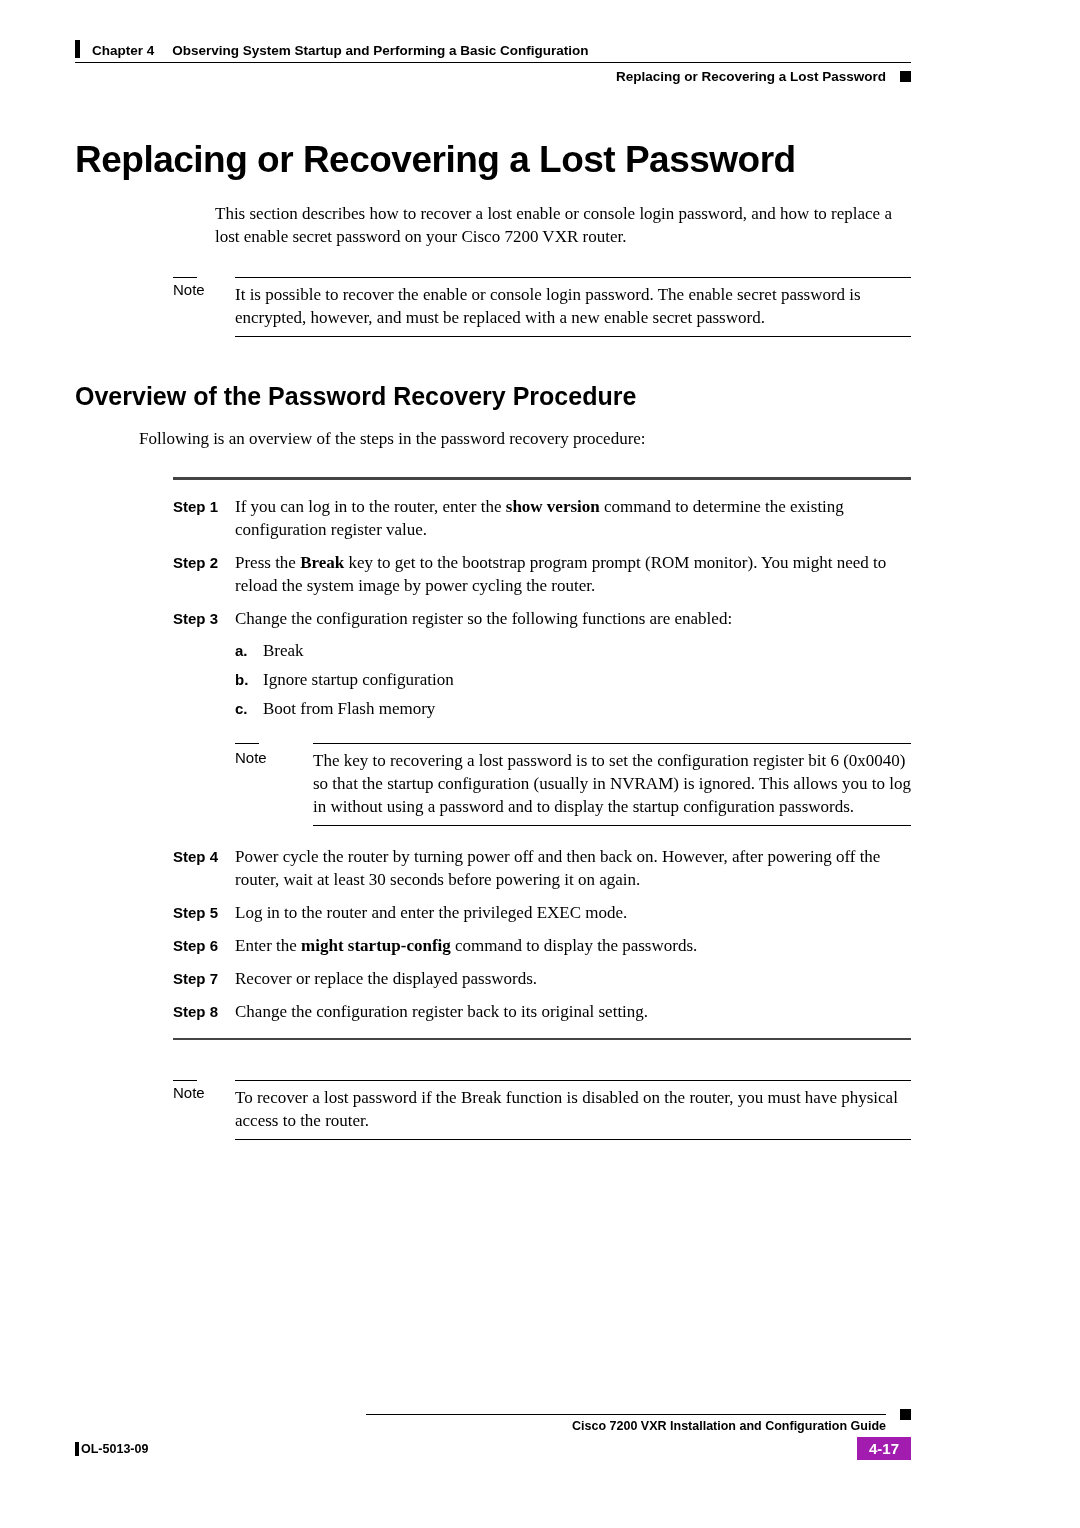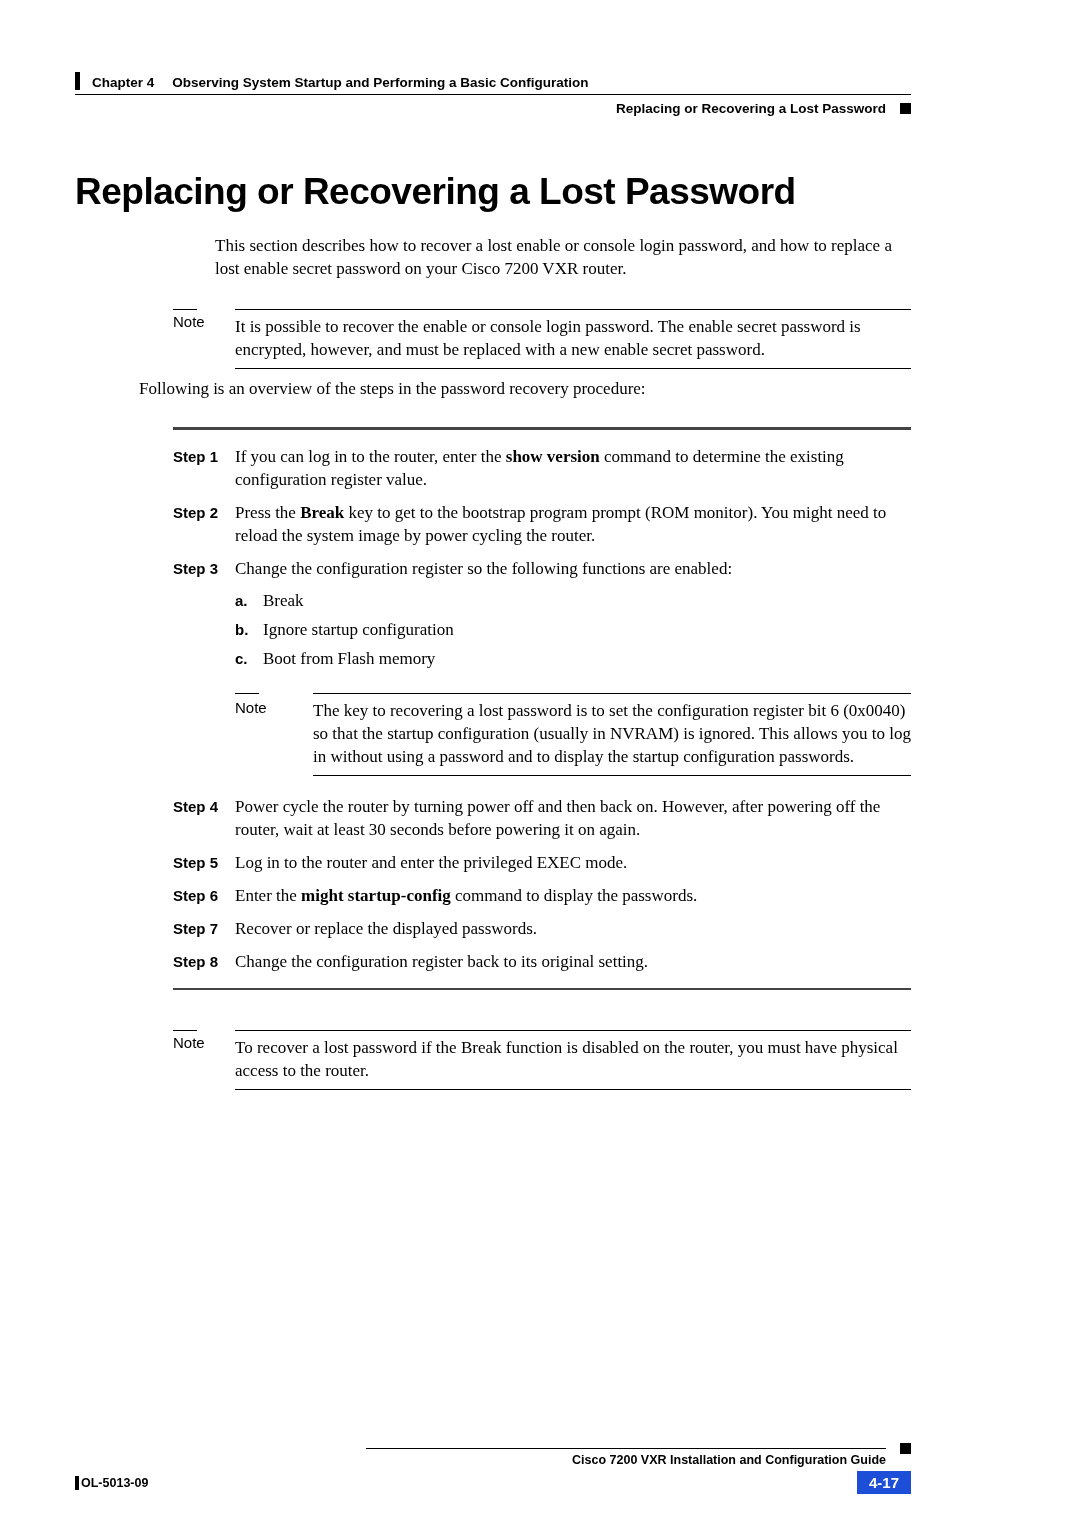--- a/index.html
+++ b/index.html
@@ -8,21 +8,21 @@
     background: #fff;
     font-family: "Times New Roman", Times, serif;
     color: #000;
     width: 1080px;
   }
   .page {
     position: relative;
     width: 976px;
     height: 1528px;
     box-sizing: border-box;
-    padding: 72px 65px 40px 75px;
+    padding: 40px 65px 40px 75px;
   }
   .header-line {
     display: flex;
     align-items: flex-end;
     font-family: Arial, Helvetica, sans-serif;
     font-size: 13.5px;
     font-weight: bold;
     position: relative;
     border-bottom: 1px solid #000;
     padding-bottom: 4px;
@@ -165,21 +165,21 @@
     width: 28px;
     flex: 0 0 28px;
     padding-top: 1px;
   }
   .sub-body {
     flex: 1;
     font-size: 17px;
   }
   .footer {
     position: absolute;
-    bottom: 34px;
+    bottom: 68px;
     left: 75px;
     right: 65px;
   }
   .footer-top-rule {
     border-top: 1px solid #000;
     margin-bottom: 4px;
   }
   .footer-row2 {
     display: flex;
     justify-content: space-between;
@@ -194,21 +194,21 @@
     font-size: 12.5px;
     font-weight: bold;
   }
   .footer-left-bar {
     display: inline-block;
     width: 4px;
     height: 14px;
     background: #000;
   }
   .page-num-box {
-    background: #1d4ed8;
+    background: #a21caf;
     color: #fff;
     font-family: Arial, Helvetica, sans-serif;
     font-weight: bold;
     font-size: 15px;
     padding: 3px 12px;
   }
   .footer-square {
     width: 11px;
     height: 11px;
     background: #000;
@@ -241,20 +241,21 @@
         <span class="note-label">Note</span>
       </div>
       <div class="note-body-wrap">
         <div class="long-rule"></div>
         <div class="note-body">It is possible to recover the enable or console login password. The enable secret password is encrypted, however, and must be replaced with a new enable secret password.</div>
         <div class="note-bottom-rule"></div>
       </div>
     </div>
   </div>
 
+  <h2 class="section-title">Overview of the Password Recovery Procedure</h2>
 
   <div class="overview-lead">Following is an overview of the steps in the password recovery procedure:</div>
 
   <div class="steps-top-rule"></div>
 
   <div class="step-row">
     <div class="step-label">Step 1</div>
     <div class="step-body">
       <span>If you can log in to the router, enter the </span><span class="bold">show version</span><span> command to determine the existing configuration register value.</span>
     </div>

